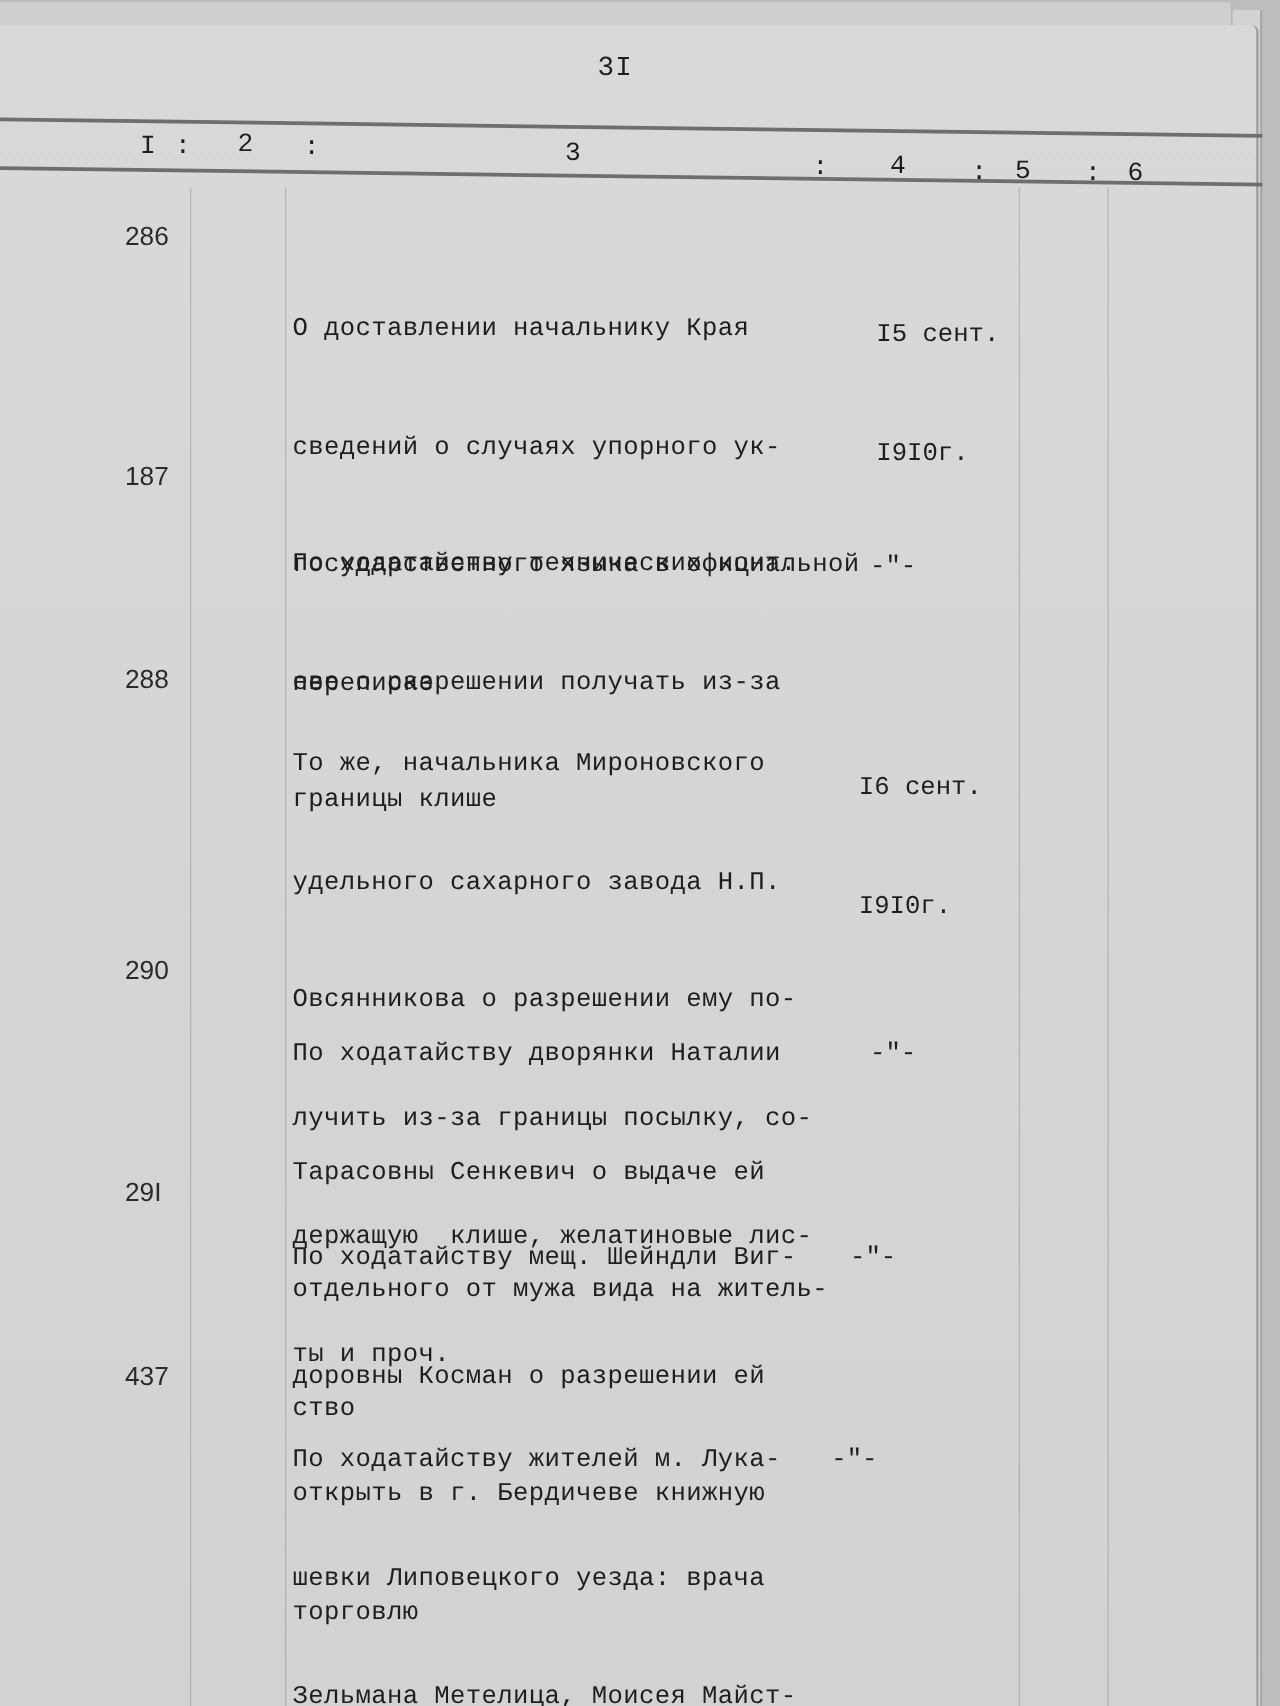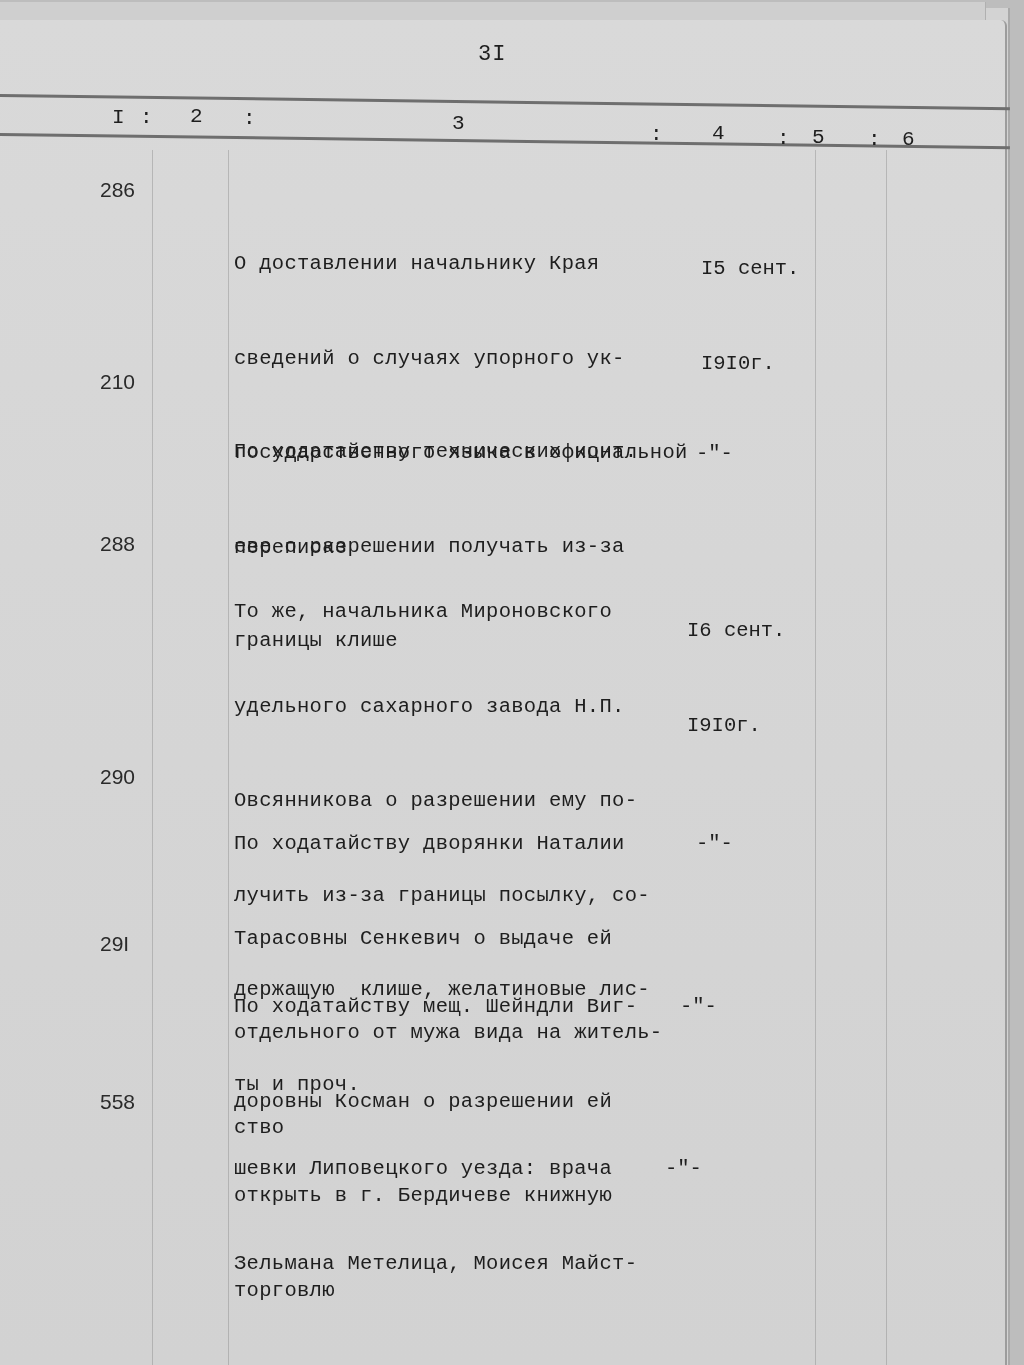--- a/index.html
+++ b/index.html
@@ -149,21 +149,21 @@
       <div>государственного языка в официальной</div>
       <div>переписке</div>
     </div>
     <div class="entry-date" style="top:12px;left:701px">
       <div>I5 сент.</div>
       <div>I9I0г.</div>
     </div>
   </div>
 
   <div class="entry" style="top:370px">
-    <span class="entry-num" style="top:0">210</span>
+    <span class="entry-num" style="top:0">187</span>
     <div class="entry-text" style="top:3px">
       <div>По ходатайству технических конт.</div>
       <div>еве о разрешении получать из-за</div>
       <div>границы клише</div>
     </div>
     <div class="entry-date" style="top:5px;left:696px">
       <div>-"-</div>
     </div>
   </div>
 
@@ -190,35 +190,36 @@
       <div>Тарасовны Сенкевич о выдаче ей</div>
       <div>отдельного от мужа вида на житель-</div>
       <div>ство</div>
     </div>
     <div class="entry-date" style="top:0;left:696px">
       <div>-"-</div>
     </div>
   </div>
 
   <div class="entry" style="top:928px">
-    <span class="entry-num" style="top:4px">29I</span>
+    <span class="entry-num" style="top:15px">29I</span>
     <div class="entry-text" style="top:0">
       <div>По ходатайству мещ. Шейндли Виг-</div>
       <div>доровны Косман о разрешении ей</div>
       <div>открыть в г. Бердичеве книжную</div>
       <div>торговлю</div>
     </div>
     <div class="entry-date" style="top:0;left:680px">
       <div>-"-</div>
     </div>
   </div>
 
   <div class="entry" style="top:1090px">
-    <span class="entry-num" style="top:0">558</span>
+    <span class="entry-num" style="top:0">437</span>
     <div class="entry-text" style="top:0">
+      <div>По ходатайству жителей м. Лука-</div>
       <div>шевки Липовецкого уезда: врача</div>
       <div>Зельмана Метелица, Моисея Майст-</div>
       
       
       
       
       
     </div>
     <div class="entry-date" style="top:0;left:665px">
       <div>-"-</div>

